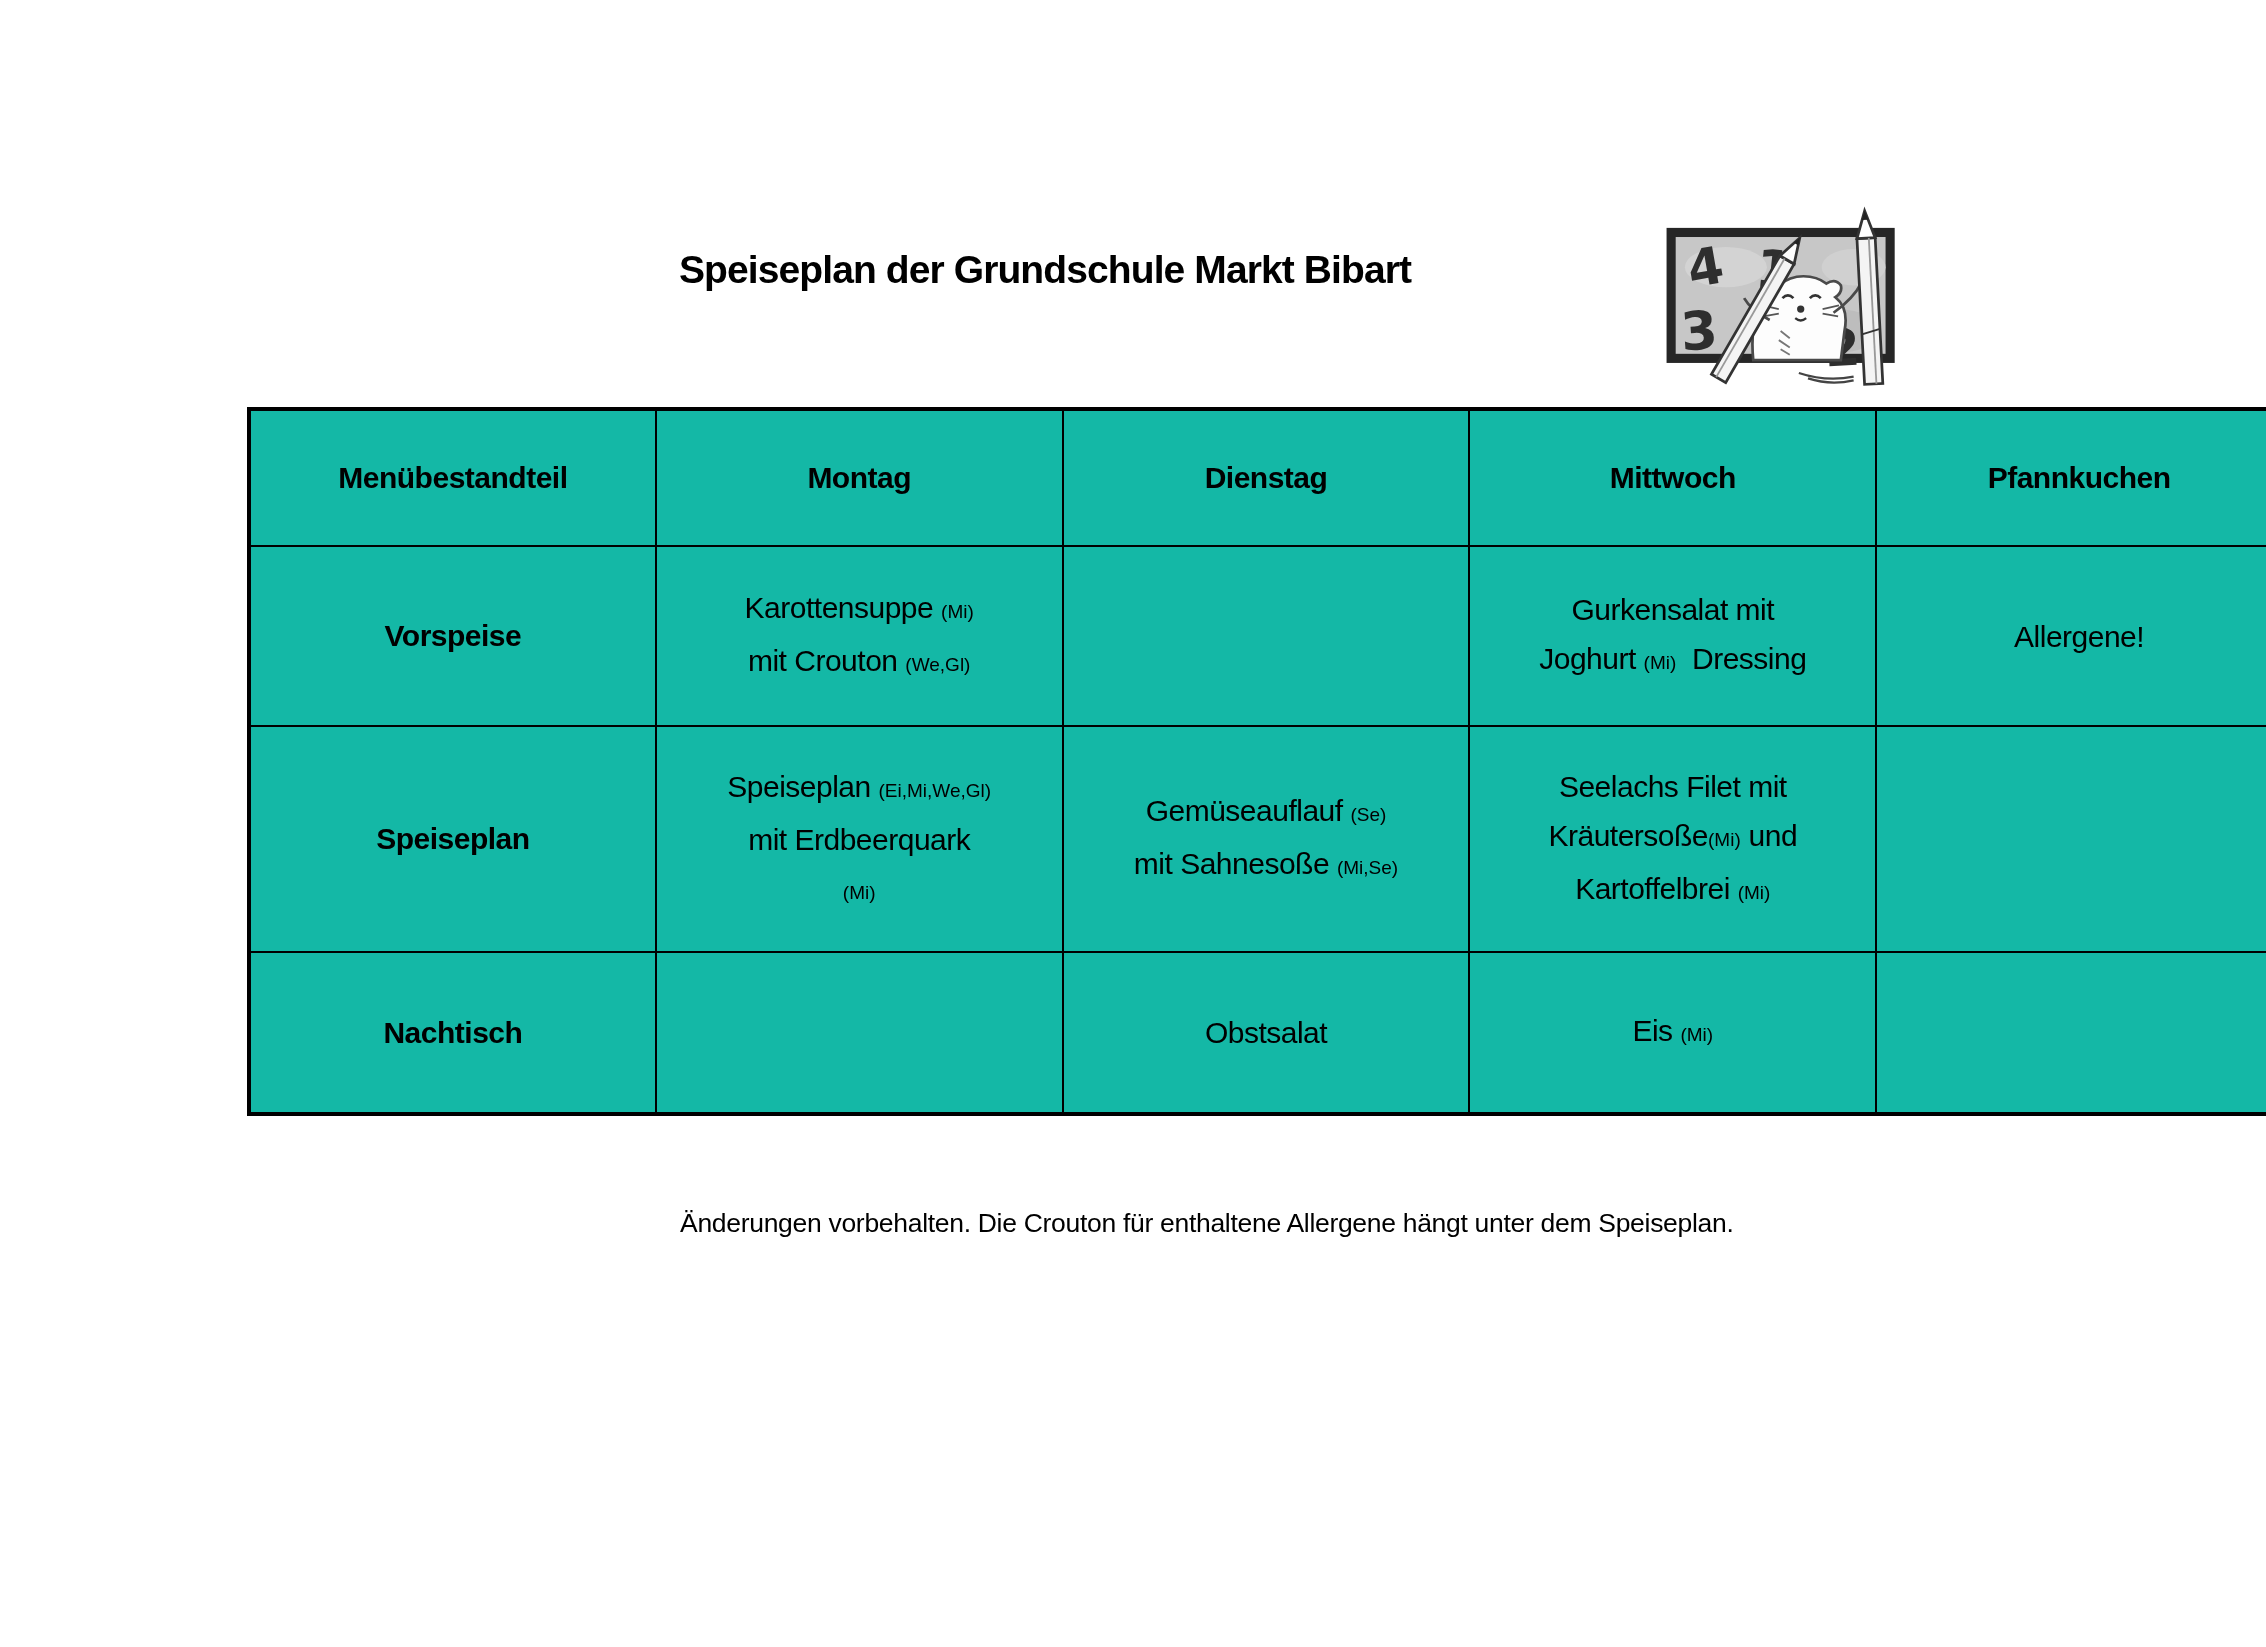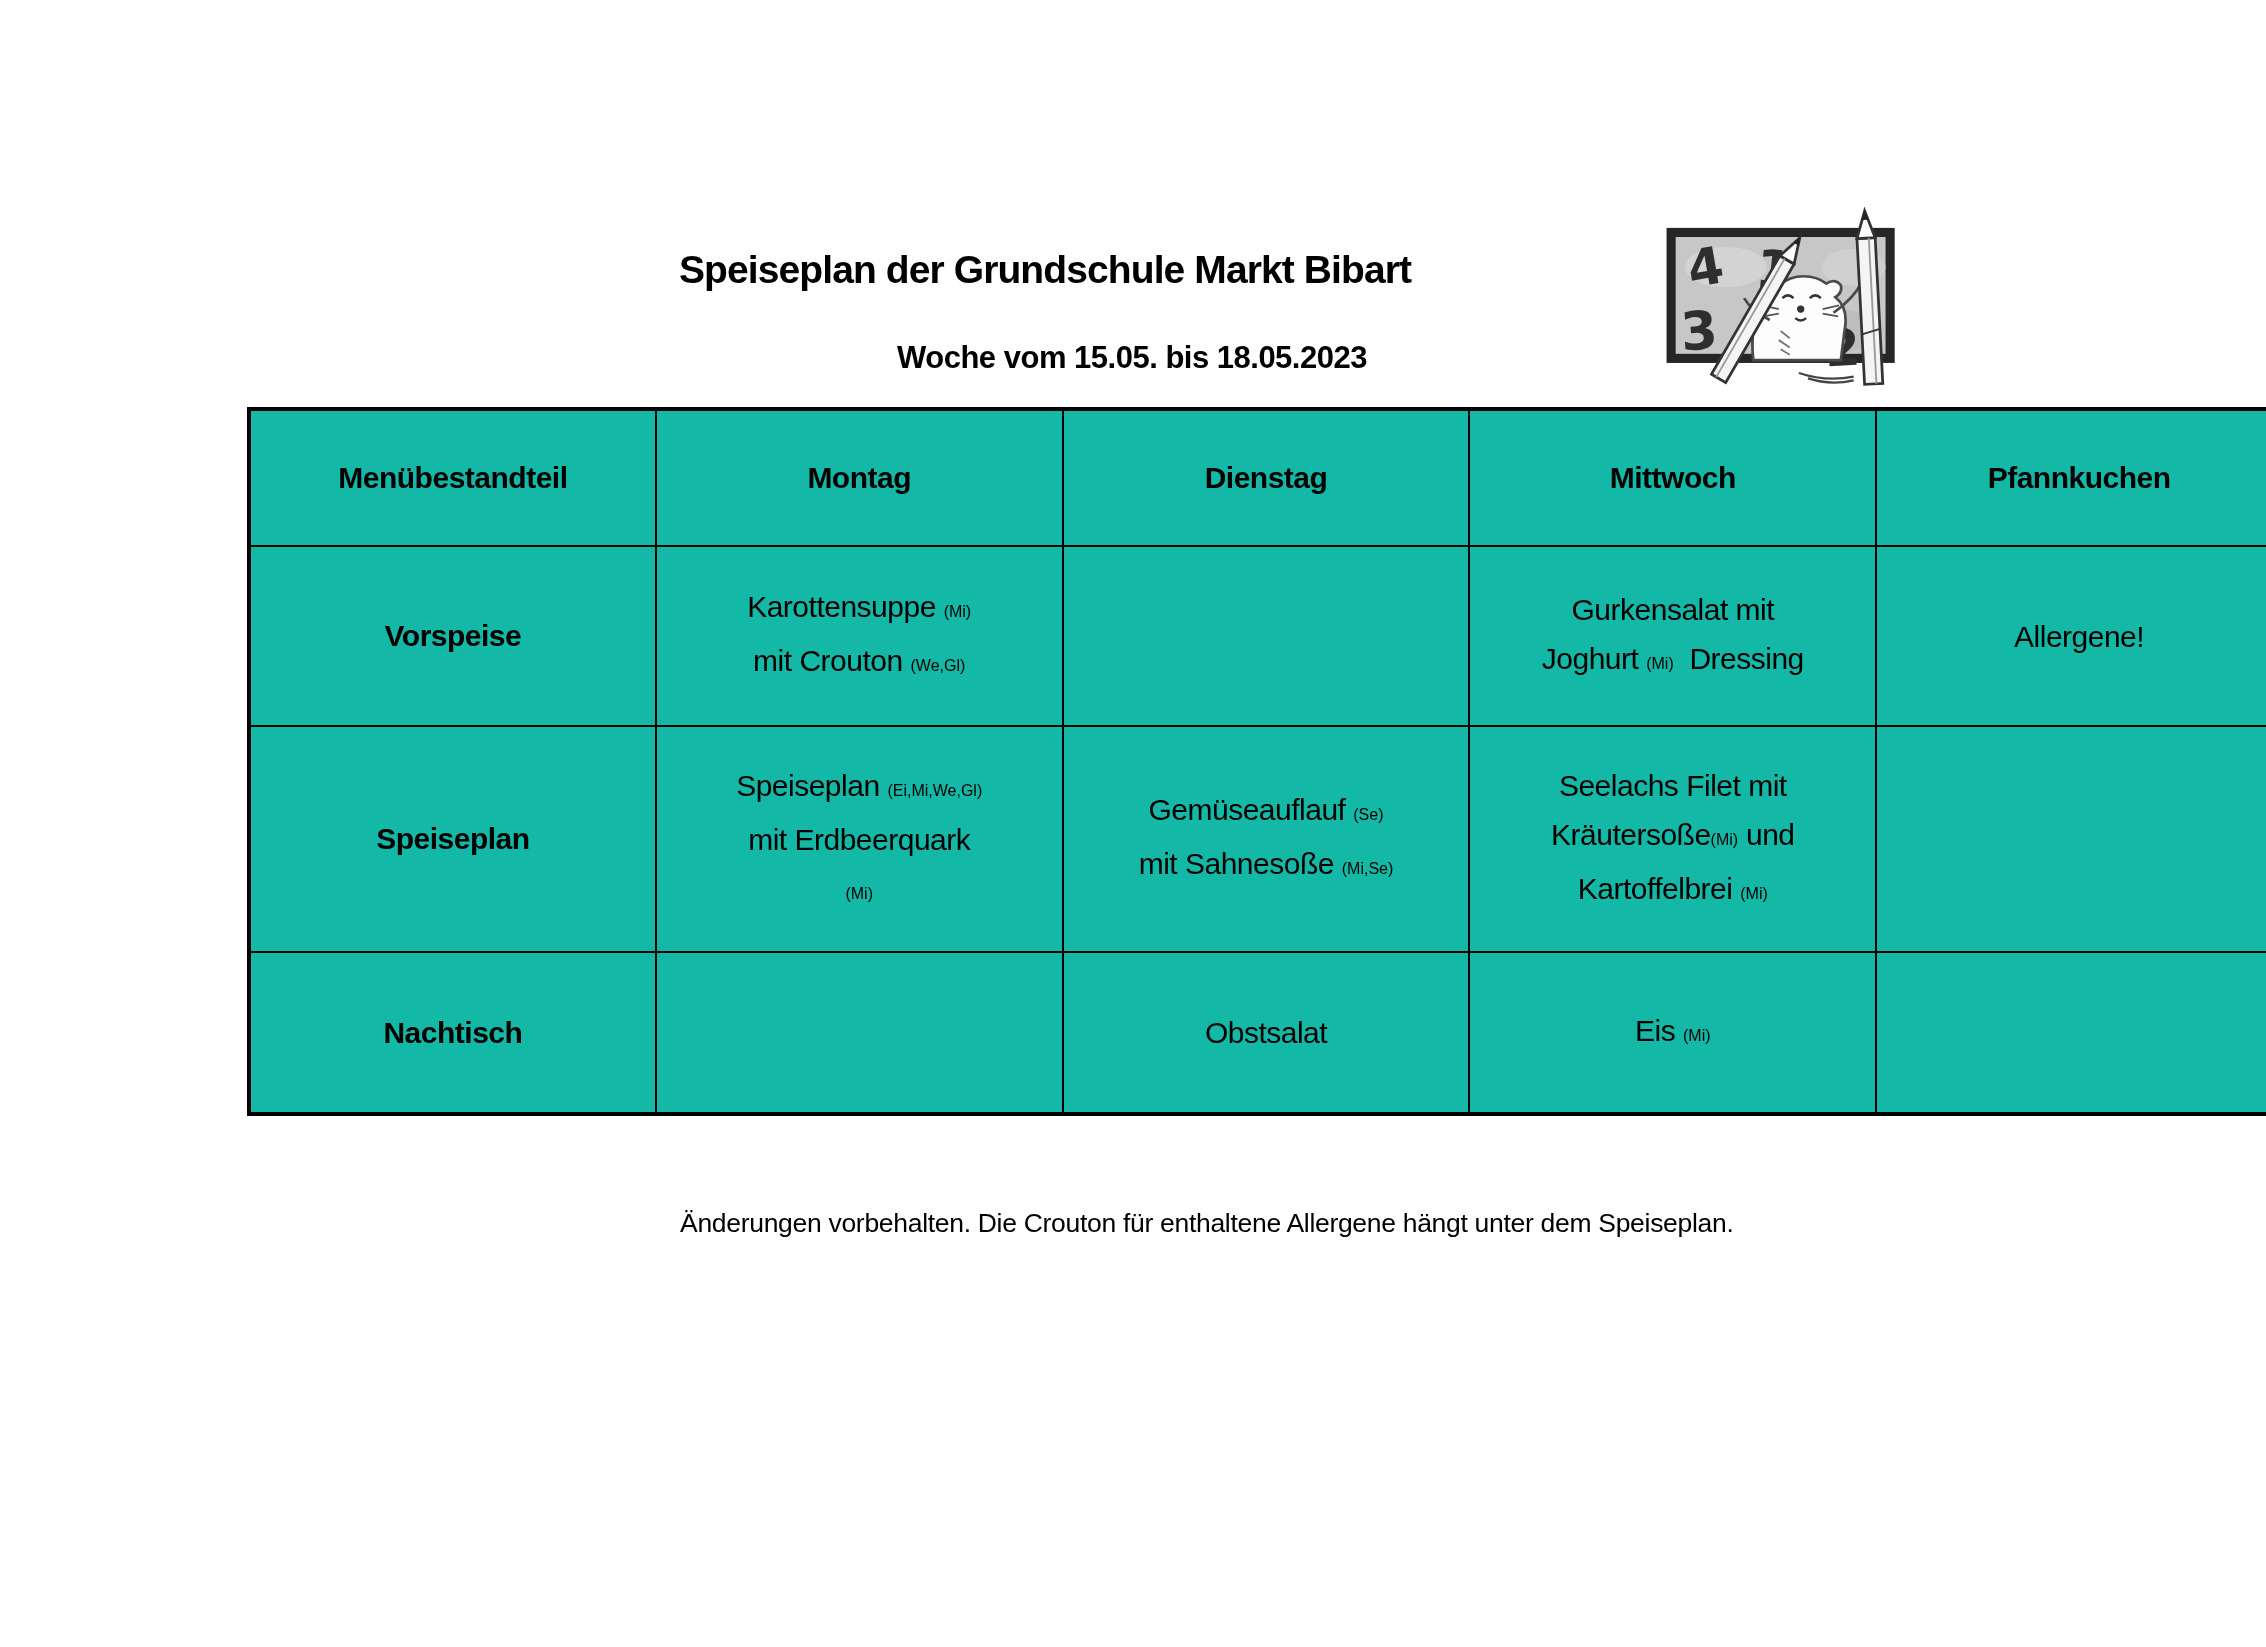--- a/index.html
+++ b/index.html
@@ -48,41 +48,40 @@
   table.menu tbody tr:nth-child(1){height:180px;}
   table.menu tbody tr:nth-child(2){height:226px;}
   table.menu tbody tr:nth-child(3){height:162px;}
   table.menu th{
     font-size:30px;font-weight:bold;letter-spacing:-0.5px;
   }
   table.menu td{
     font-size:30px;font-weight:normal;letter-spacing:-0.5px;
   }
   td .line{line-height:49px;}
-  .allergen{font-size:16px;letter-spacing:0;}
+  .allergen{font-size:19px;letter-spacing:0;}
 
   .footer{
     position:absolute;left:652px;top:1208px;width:1279px;
     font-size:26.5px;letter-spacing:-0.3px;
     white-space:nowrap;
   }
 
   svg text.boardnum{
     font-family:"DejaVu Sans",sans-serif;
     font-weight:bold;
     fill:#2e2e2e;
   }
 </style>
 </head>
 <body>
 
 <div class="page">
 
   <div class="title">Speiseplan der Grundschule Markt Bibart</div>
-  <div class="subtitle">Woche vom 15.05. bis 18.05.2023</div>
 
   <div class="illustration">
     <svg viewBox="0 0 320 200" width="292" height="183">
 
       <rect x="10" y="32" width="240" height="138" fill="#c7c7c7" stroke="#262626" stroke-width="10"></rect>
       <ellipse cx="70" cy="70" rx="45" ry="22" fill="#d3d3d3"></ellipse>
       <ellipse cx="190" cy="140" rx="50" ry="24" fill="#bdbdbd"></ellipse>
       <ellipse cx="210" cy="70" rx="35" ry="20" fill="#d0d0d0"></ellipse>
 
       <text class="boardnum" x="28" y="90" font-size="56" transform="rotate(-10 45 70)">4</text>

